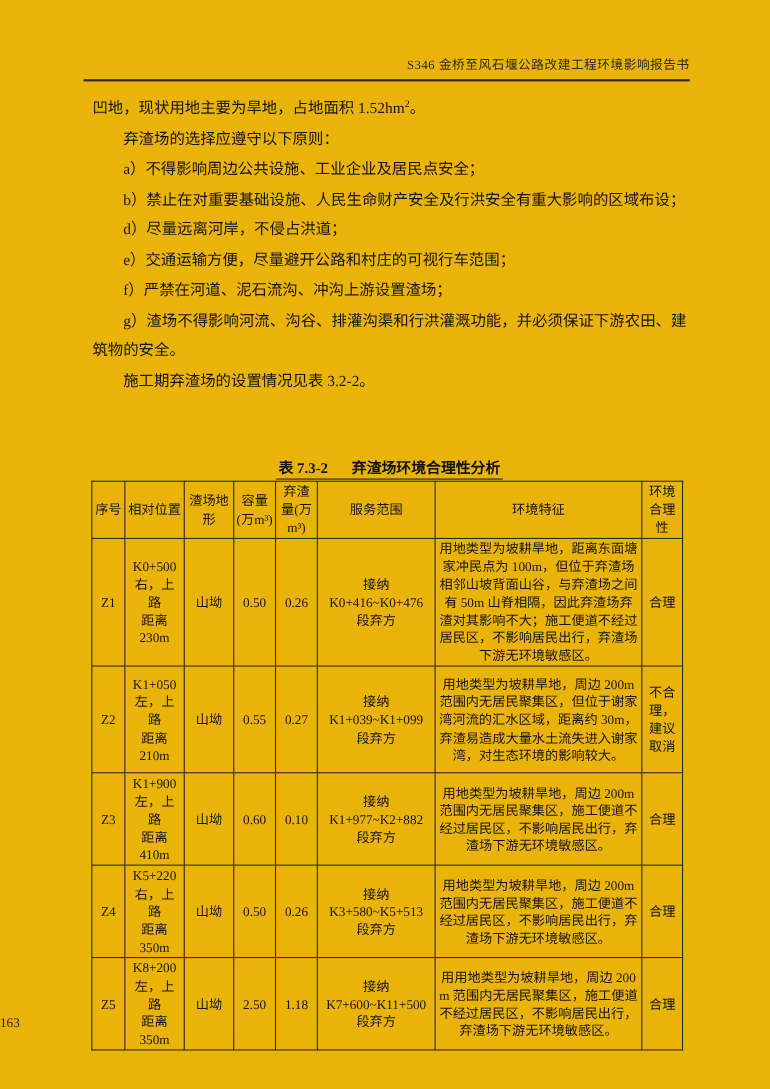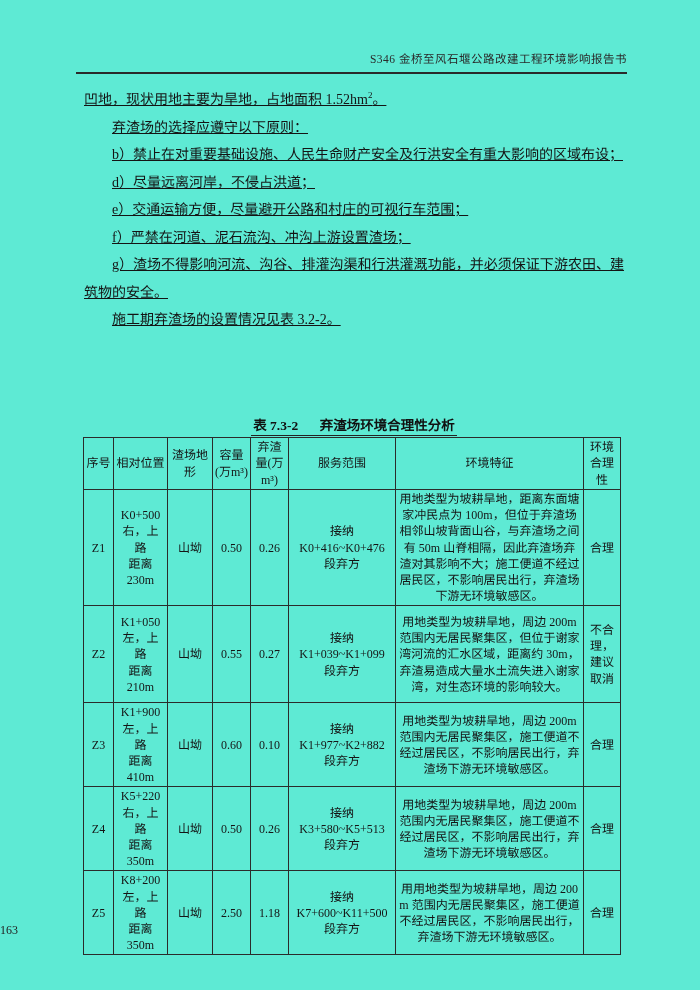--- a/index.html
+++ b/index.html
@@ -4,21 +4,21 @@
 <style>
   * { margin: 0; padding: 0; box-sizing: border-box; }
   html, body { background: #e8e8e8; }
   body { font-family: "Liberation Serif", "DejaVu Serif", serif; }
 
   .page {
     position: relative;
     width: 700px;
     height: 990px;
     margin: 0 auto;
-    background: #5eead4;
+    background: #eab308;
     color: #1c1c1c;
     overflow: hidden;
   }
 
   
   .doc-header {
     position: absolute;
     top: 50px;
     left: 76px;
     width: 551px;
@@ -34,21 +34,21 @@
   .body-text {
     position: absolute;
     top: 86px;
     left: 84px;
     width: 540px;
     font-size: 14px;
     line-height: 27.5px;
     text-align: justify;
     color: #141414;
   }
-  .body-text p { text-indent: 2em; text-decoration: underline; }
+  .body-text p { text-indent: 2em; }
   .body-text p.no-indent { text-indent: 0; }
   .sup { font-size: 9px; vertical-align: super; line-height: 0; }
 
   
   .table-caption {
     position: absolute;
     top: 414px;
     left: 84px;
     width: 540px;
     text-align: center;
@@ -112,20 +112,21 @@
 <div class="page">
 
   <div class="doc-header">
     <span>S346 金桥至风石堰公路改建工程环境影响报告书</span>
   </div>
 
   <div class="body-text">
     <p class="no-indent"><span>凹地，现状用地主要为旱地，占地面积 1.52hm</span><span class="sup">2</span><span>。</span></p>
     <div id="paragraphs">
         <p>弃渣场的选择应遵守以下原则：</p>
+        <p>a）不得影响周边公共设施、工业企业及居民点安全；</p>
         <p>b）禁止在对重要基础设施、人民生命财产安全及行洪安全有重大影响的区域布设；</p>
         <p>d）尽量远离河岸，不侵占洪道；</p>
         <p>e）交通运输方便，尽量避开公路和村庄的可视行车范围；</p>
         <p>f）严禁在河道、泥石流沟、冲沟上游设置渣场；</p>
         <p>g）渣场不得影响河流、沟谷、排灌沟渠和行洪灌溉功能，并必须保证下游农田、建筑物的安全。</p>
         <p>施工期弃渣场的设置情况见表 3.2-2。</p>
       </div>
   </div>
 
   <div class="table-caption">

